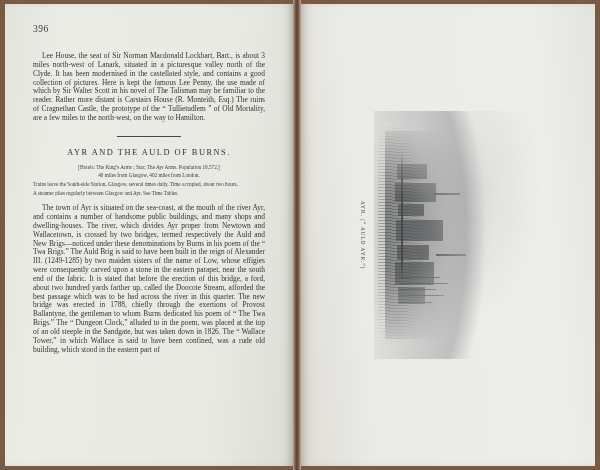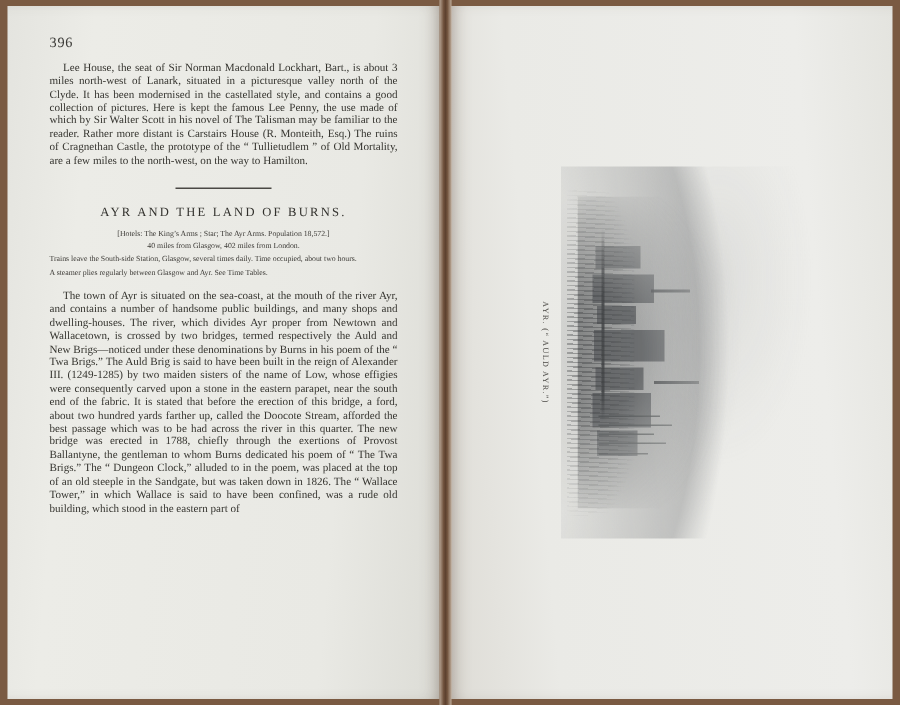--- a/index.html
+++ b/index.html
@@ -31,21 +31,21 @@
     position:absolute;top:0;left:293px;width:8px;height:470px;
     background:linear-gradient(90deg,#b5a392 0%,#6d4f3a 35%,#5d4230 50%,#70523c 65%,#bdab99 100%);
   }
   
   .page-l{
     position:absolute;left:28px;top:20px;width:232px;
     color:#33322f;
   }
   .head-row{
     display:flex;align-items:baseline;
-    font-size:8.5px;letter-spacing:.5px;margin-bottom:7px;font-family:Liberation Serif, serif;
+    font-size:8.5px;letter-spacing:.5px;margin-bottom:18px;font-family:Liberation Serif, serif;
   }
   .folio{font-size:9.5px;color:#3a3936;}
   .run-head{
     flex:1;text-align:center;font-size:7.5px;letter-spacing:1.6px;
     margin-right:38px;color:#46443f;
   }
   p.body{
     margin:0 0 0 0;
     font-size:7.4px;line-height:8.85px;
     text-align:justify;text-indent:9px;
@@ -133,21 +133,21 @@
     <div class="page-l">
 
       <div class="head-row">
         <span class="folio">396</span>
       </div>
 
       <p class="body">Lee House, the seat of Sir Norman Macdonald Lockhart, Bart., is about 3 miles north-west of Lanark, situated in a picturesque valley north of the Clyde. It has been modernised in the castellated style, and contains a good collection of pictures. Here is kept the famous Lee Penny, the use made of which by Sir Walter Scott in his novel of The Talisman may be familiar to the reader. Rather more distant is Carstairs House (R. Monteith, Esq.) The ruins of Cragnethan Castle, the prototype of the “ Tullietudlem ” of Old Mortality, are a few miles to the north-west, on the way to Hamilton.</p>
 
       <div class="rule"></div>
 
-      <div class="sec-title">AYR AND THE LAND OF BURNS.</div>
+      <div class="sec-title">AYR AND THE AULD OF BURNS.</div>
 
       <div class="fine c blk">[Hotels: The King’s Arms ; Star; The Ayr Arms.   Population 18,572.]</div>
       <div class="fine c blk">40 miles from Glasgow, 402 miles from London.</div>
       <div class="fine blk">Trains leave the South-side Station, Glasgow, several times daily.  Time occupied, about two hours.</div>
       <div class="fine blk">A steamer plies regularly between Glasgow and Ayr.  See Time Tables.</div>
 
       <div class="gap"></div>
 
       <p class="body cont">The town of Ayr is situated on the sea-coast, at the mouth of the river Ayr, and contains a number of handsome public buildings, and many shops and dwelling-houses. The river, which divides Ayr proper from Newtown and Wallacetown, is crossed by two bridges, termed respectively the Auld and New Brigs—noticed under these denominations by Burns in his poem of the “ Twa Brigs.”  The Auld Brig is said to have been built in the reign of Alexander III. (1249-1285) by two maiden sisters of the name of Low, whose effigies were consequently carved upon a stone in the eastern parapet, near the south end of the fabric.  It is stated that before the erection of this bridge, a ford, about two hundred yards farther up, called the Doocote Stream, afforded the best passage which was to be had across the river in this quarter.  The new bridge was erected in 1788, chiefly through the exertions of Provost Ballantyne, the gentleman to whom Burns dedicated his poem of “ The Twa Brigs.”  The “ Dungeon Clock,” alluded to in the poem, was placed at the top of an old steeple in the Sandgate, but was taken down in 1826.  The “ Wallace Tower,” in which Wallace is said to have been confined, was a rude old building, which stood in the eastern part of</p>
     </div>

